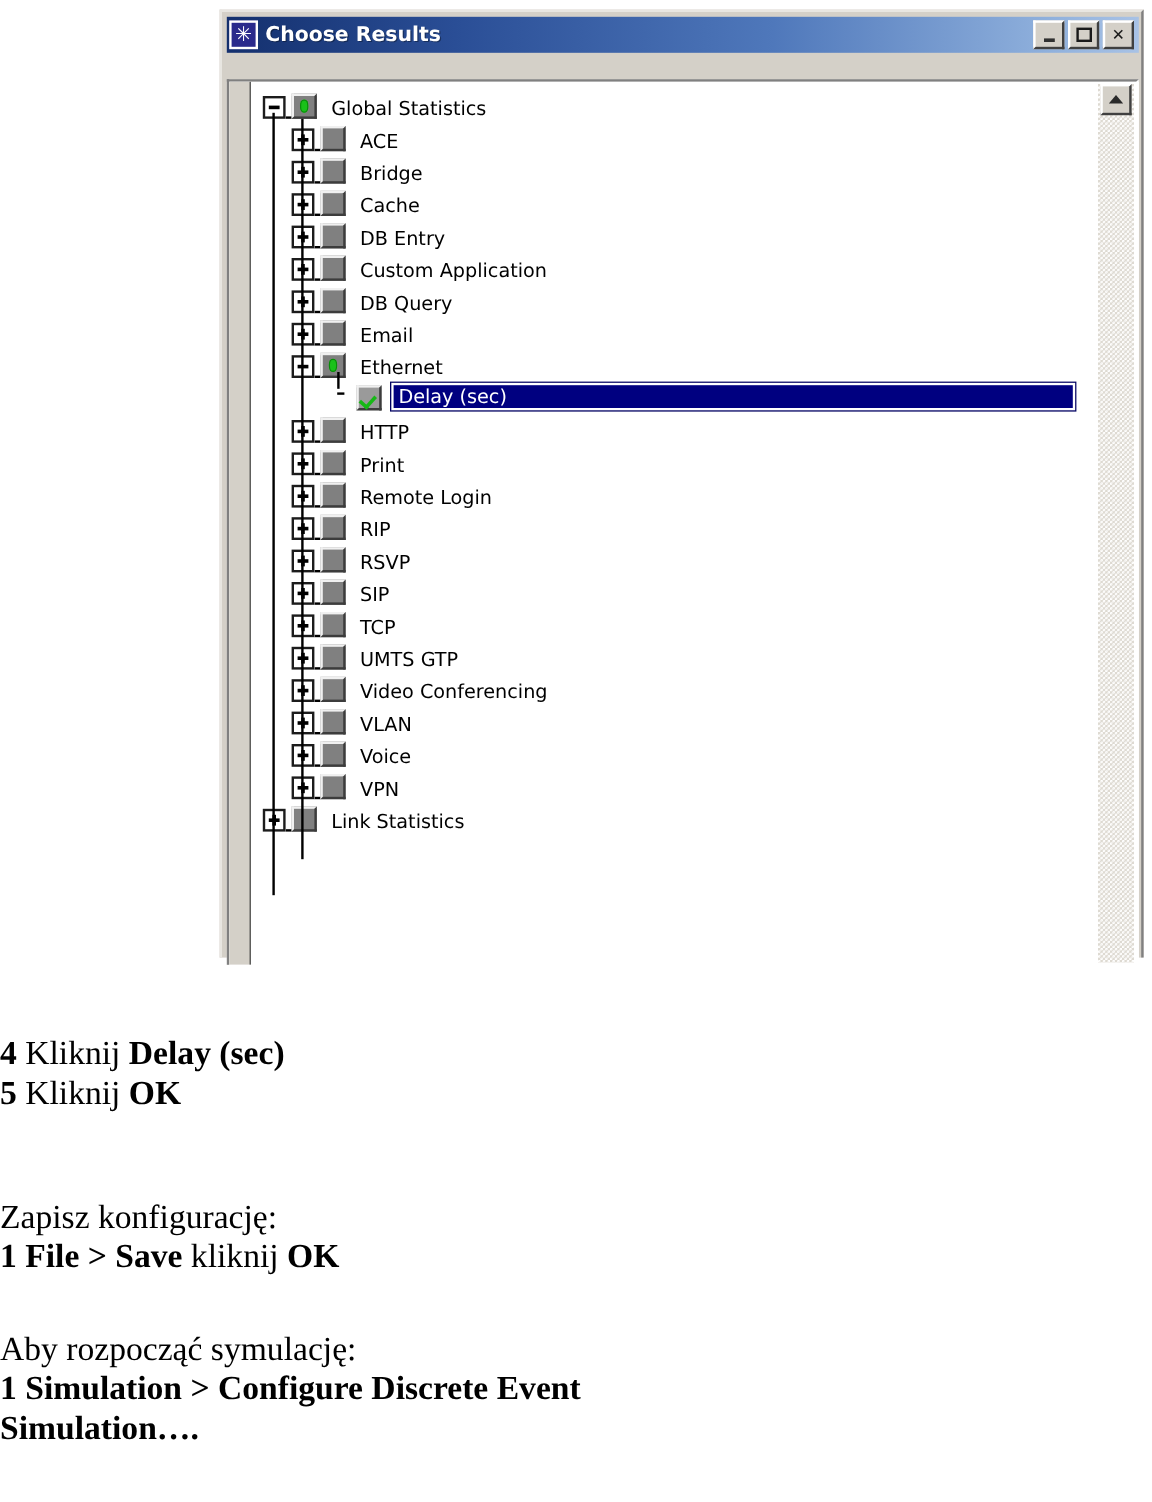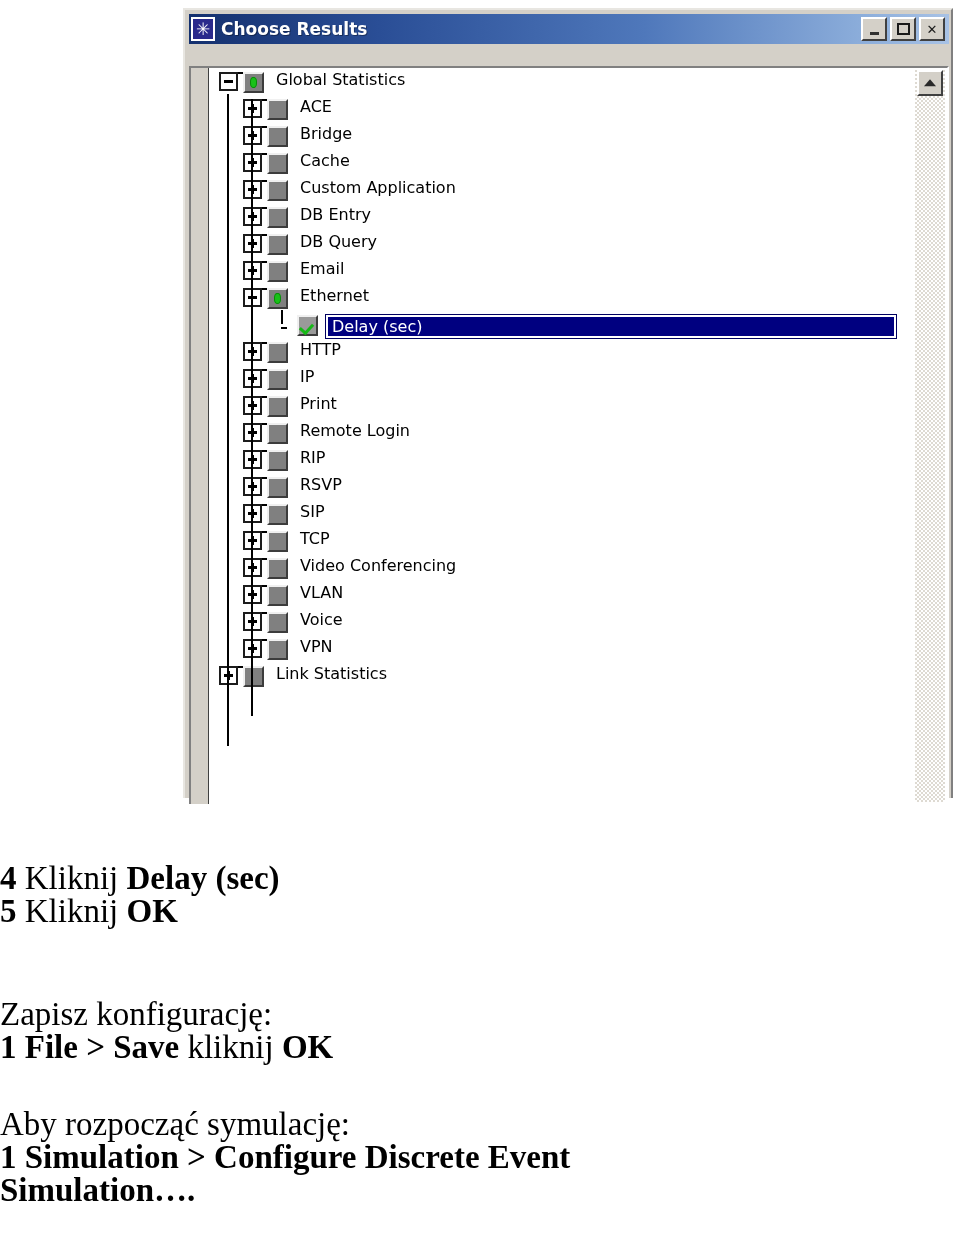--- a/index.html
+++ b/index.html
@@ -143,21 +143,21 @@
     top: 4px;
     right: 36px;
     top: 4px;
   }
 
   
   .trow {
     position: relative;
     height: 27px;
     display: flex;
-    align-items: flex-start;
+    align-items: flex-end;
     white-space: nowrap;
   }
   .indent { flex: 0 0 auto; }
   .lvl0 { width: 8px; }
   .lvl1 { width: 32px; }
   .lvl2 { width: 62px; }
 
   
   .exp {
     flex: 0 0 auto;
@@ -315,21 +315,21 @@
     border-bottom: 7px solid #2a2a2a;
   }
 
   
   #captions {
     position: absolute;
     left: 0;
     top: 862px;
     width: 560px;
     font-family: "Liberation Serif", serif;
-    font-size: 33px;
+    font-size: 28px;
     color: #000000;
     line-height: 33px;
   }
   .cline { white-space: nowrap; }
   .b { font-weight: bold; }
   .gap-lg { height: 70px; }
   .gap-md { height: 44px; }
 </style>
 </head>
 <body>
@@ -388,28 +388,28 @@
           <div class="exp plus"></div>
           <div class="dash"></div>
           <div class="sbox"></div>
           <span class="tlabel">Cache</span>
         </div>
         <div class="trow">
           <div class="indent lvl1"></div>
           <div class="exp plus"></div>
           <div class="dash"></div>
           <div class="sbox"></div>
+          <span class="tlabel">DB Entry</span>
+        </div>
+        <div class="trow">
+          <div class="indent lvl1"></div>
+          <div class="exp plus"></div>
+          <div class="dash"></div>
+          <div class="sbox"></div>
           <span class="tlabel">Custom Application</span>
-        </div>
-        <div class="trow">
-          <div class="indent lvl1"></div>
-          <div class="exp plus"></div>
-          <div class="dash"></div>
-          <div class="sbox"></div>
-          <span class="tlabel">DB Entry</span>
         </div>
         <div class="trow">
           <div class="indent lvl1"></div>
           <div class="exp plus"></div>
           <div class="dash"></div>
           <div class="sbox"></div>
           <span class="tlabel">DB Query</span>
         </div>
         <div class="trow">
           <div class="indent lvl1"></div>
@@ -439,27 +439,20 @@
           <div class="exp plus"></div>
           <div class="dash"></div>
           <div class="sbox"></div>
           <span class="tlabel">HTTP</span>
         </div>
         <div class="trow">
           <div class="indent lvl1"></div>
           <div class="exp plus"></div>
           <div class="dash"></div>
           <div class="sbox"></div>
-          <span class="tlabel">IP</span>
-        </div>
-        <div class="trow">
-          <div class="indent lvl1"></div>
-          <div class="exp plus"></div>
-          <div class="dash"></div>
-          <div class="sbox"></div>
           <span class="tlabel">Print</span>
         </div>
         <div class="trow">
           <div class="indent lvl1"></div>
           <div class="exp plus"></div>
           <div class="dash"></div>
           <div class="sbox"></div>
           <span class="tlabel">Remote Login</span>
         </div>
         <div class="trow">
@@ -482,20 +475,27 @@
           <div class="dash"></div>
           <div class="sbox"></div>
           <span class="tlabel">SIP</span>
         </div>
         <div class="trow">
           <div class="indent lvl1"></div>
           <div class="exp plus"></div>
           <div class="dash"></div>
           <div class="sbox"></div>
           <span class="tlabel">TCP</span>
+        </div>
+        <div class="trow">
+          <div class="indent lvl1"></div>
+          <div class="exp plus"></div>
+          <div class="dash"></div>
+          <div class="sbox"></div>
+          <span class="tlabel">UMTS GTP</span>
         </div>
         <div class="trow">
           <div class="indent lvl1"></div>
           <div class="exp plus"></div>
           <div class="dash"></div>
           <div class="sbox"></div>
           <span class="tlabel">Video Conferencing</span>
         </div>
         <div class="trow">
           <div class="indent lvl1"></div>

